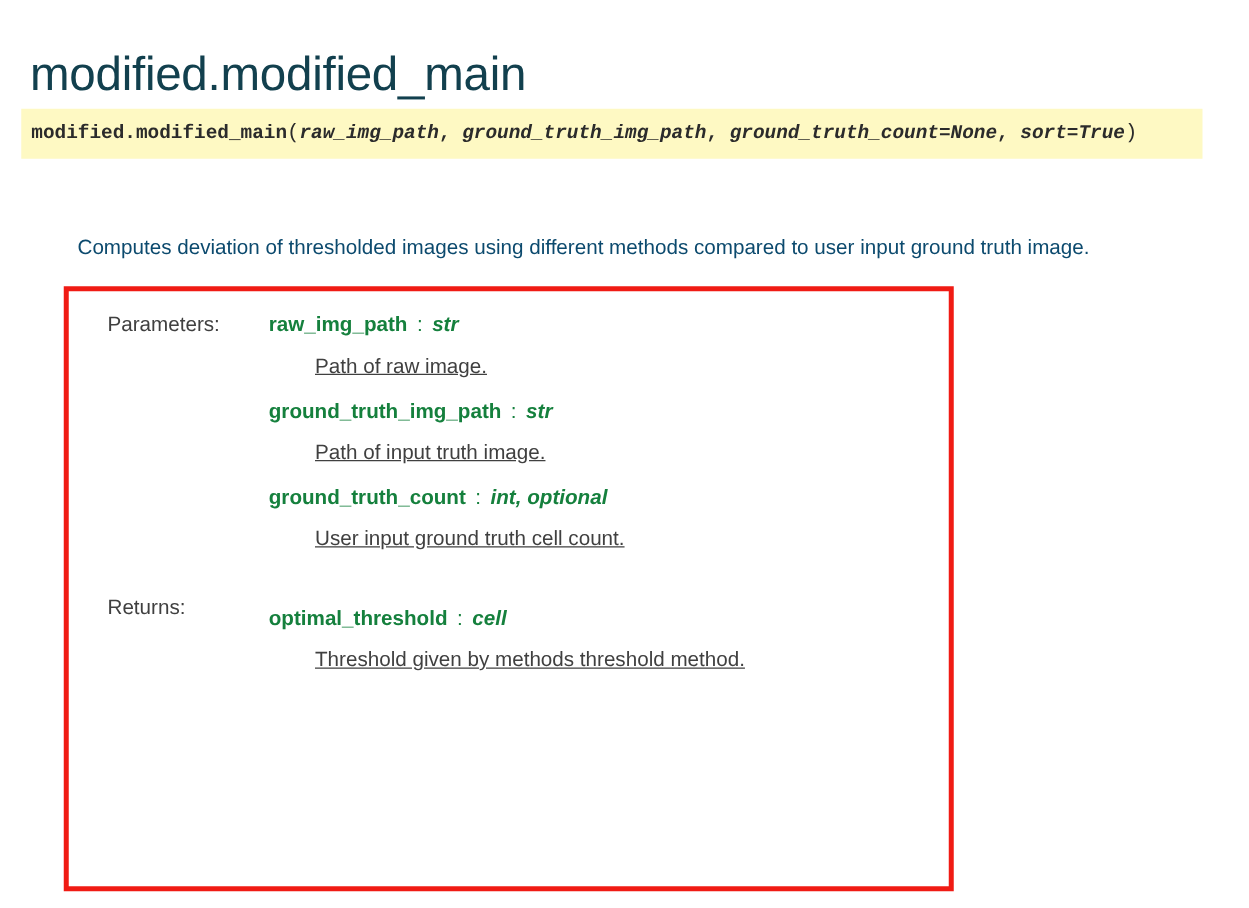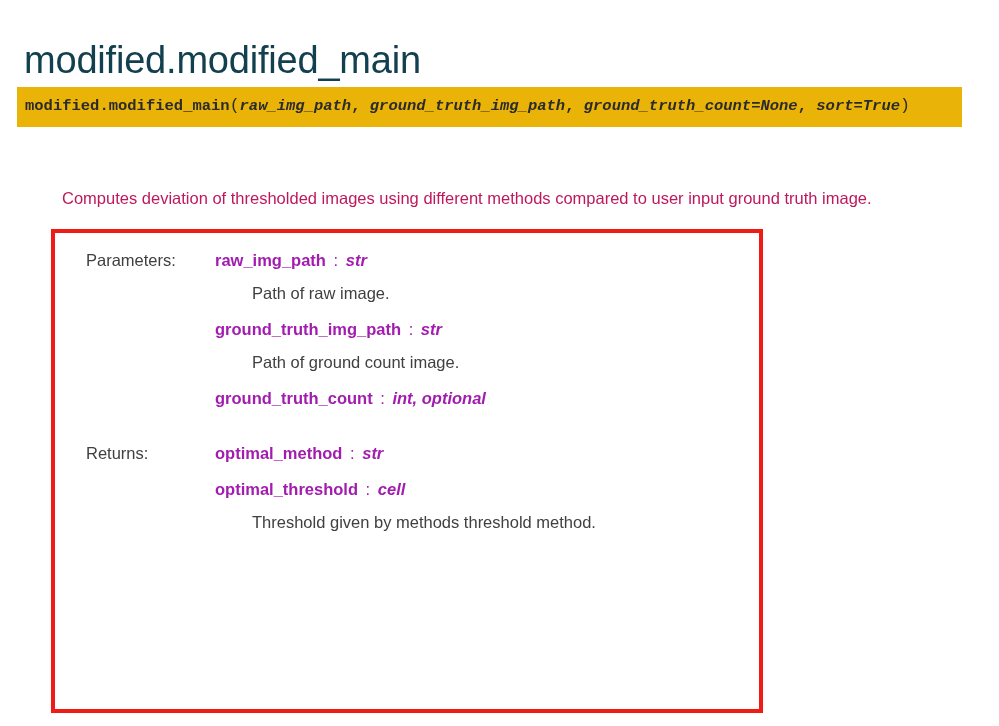--- a/index.html
+++ b/index.html
@@ -31,21 +31,21 @@
   }
 
   
   .signature {
     position: absolute;
     left: 17px;
     top: 87px;
     width: 945px;
     padding: 4px 8px 6px 8px;
     box-sizing: border-box;
-    background: #eab308;
+    background: #fef9c3;
     font-family: "Liberation Mono", "DejaVu Sans Mono", monospace;
     font-size: 15.5px;
     line-height: 30px;
     color: #2b2b2b;
   }
   .sig-name {
     font-weight: bold;
   }
   .sig-paren {
     font-weight: normal;
@@ -60,21 +60,21 @@
   }
 
   
   .description {
     position: absolute;
     left: 62px;
     top: 168px;
     width: 886px;
     font-size: 16.5px;
     line-height: 27px;
-    color: #be185d;
+    color: #0c4a6e;
   }
 
   
   .annotation-box {
     position: absolute;
     left: 51px;
     top: 229px;
     width: 712px;
     height: 484px;
     border: 4px solid #f01b14;
@@ -112,39 +112,40 @@
   .field-body {
     flex: 1 1 auto;
     min-width: 0;
   }
   .param-entry + .param-entry {
     margin-top: 9px;
   }
   .param-head {
     font-size: 16.5px;
     line-height: 27px;
-    color: #a21caf;
+    color: #15803d;
     white-space: nowrap;
   }
   .param-name {
     font-weight: bold;
   }
   .param-colon {
     padding: 0 3px;
   }
   .param-type {
     font-style: italic;
     font-weight: bold;
   }
   .param-desc {
     font-size: 16.5px;
     line-height: 27px;
     color: #404040;
     margin-top: 6px;
     padding-left: 37px;
+    text-decoration: underline;
   }
 </style>
 </head>
 <body>
 
 <h1 class="page-title">modified.modified_main</h1>
 
 <div class="signature">
   <span class="sig-name">modified.modified_main</span><span class="sig-paren">(</span><span id="sig-params"><span class="sig-param">raw_img_path</span><span class="sig-punct">, </span><span class="sig-param">ground_truth_img_path</span><span class="sig-punct">, </span><span class="sig-param">ground_truth_count=None</span><span class="sig-punct">, </span><span class="sig-param">sort=True</span></span><span class="sig-paren">)</span>
 </div>
@@ -154,34 +155,34 @@
 <div class="field-table" id="field-table">
     <div class="field-row">
       <div class="field-label">Parameters:</div>
       <div class="field-body">
         <div class="param-entry">
           <div class="param-head"><span class="param-name">raw_img_path</span><span class="param-colon"> : </span><span class="param-type">str</span></div>
           <div class="param-desc">Path of raw image.</div>
         </div>
         <div class="param-entry">
           <div class="param-head"><span class="param-name">ground_truth_img_path</span><span class="param-colon"> : </span><span class="param-type">str</span></div>
-          <div class="param-desc">Path of ground count image.</div>
+          <div class="param-desc">Path of input truth image.</div>
         </div>
         <div class="param-entry">
           <div class="param-head"><span class="param-name">ground_truth_count</span><span class="param-colon"> : </span><span class="param-type">int, optional</span></div>
+          <div class="param-desc">User input ground truth cell count.</div>
         </div>
         <div class="param-entry">
         </div>
       </div>
     </div>
     <div class="field-row">
       <div class="field-label">Returns:</div>
       <div class="field-body">
         <div class="param-entry">
-          <div class="param-head"><span class="param-name">optimal_method</span><span class="param-colon"> : </span><span class="param-type">str</span></div>
         </div>
         <div class="param-entry">
           <div class="param-head"><span class="param-name">optimal_threshold</span><span class="param-colon"> : </span><span class="param-type">cell</span></div>
           <div class="param-desc">Threshold given by methods threshold method.</div>
         </div>
       </div>
     </div>
   </div>
 
 <div class="annotation-box"></div>

